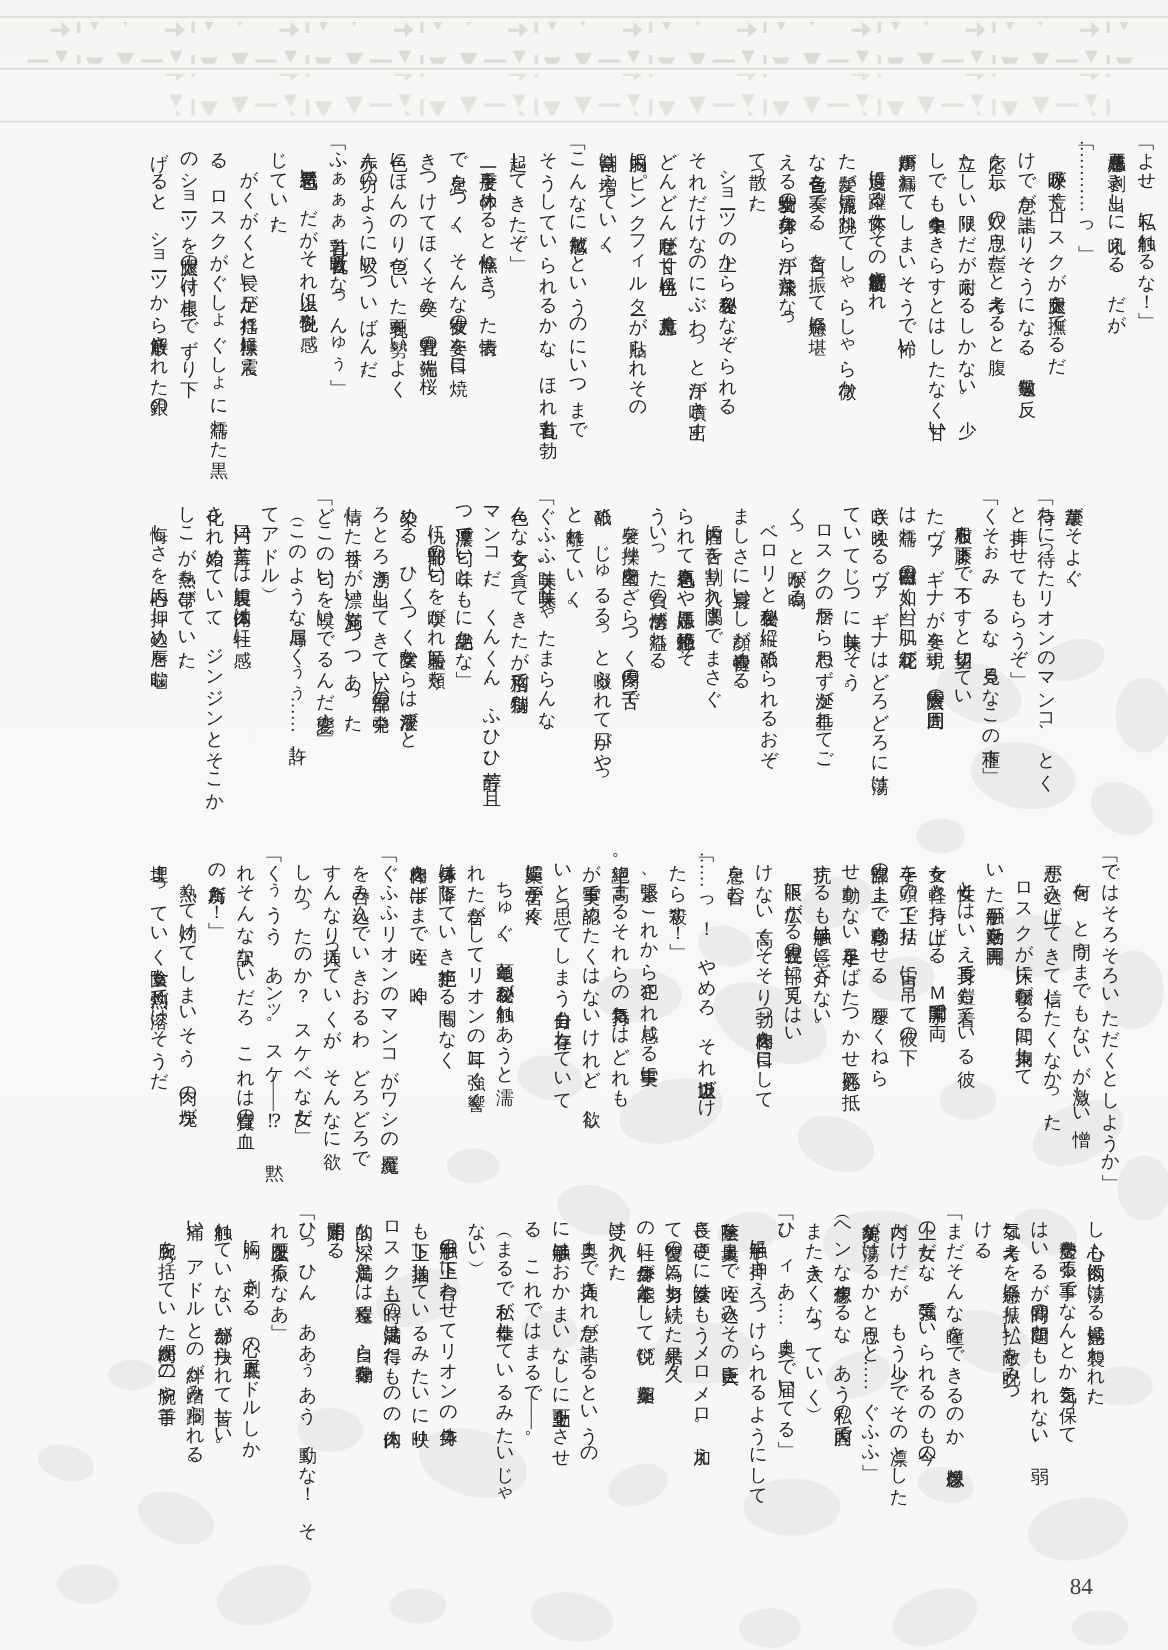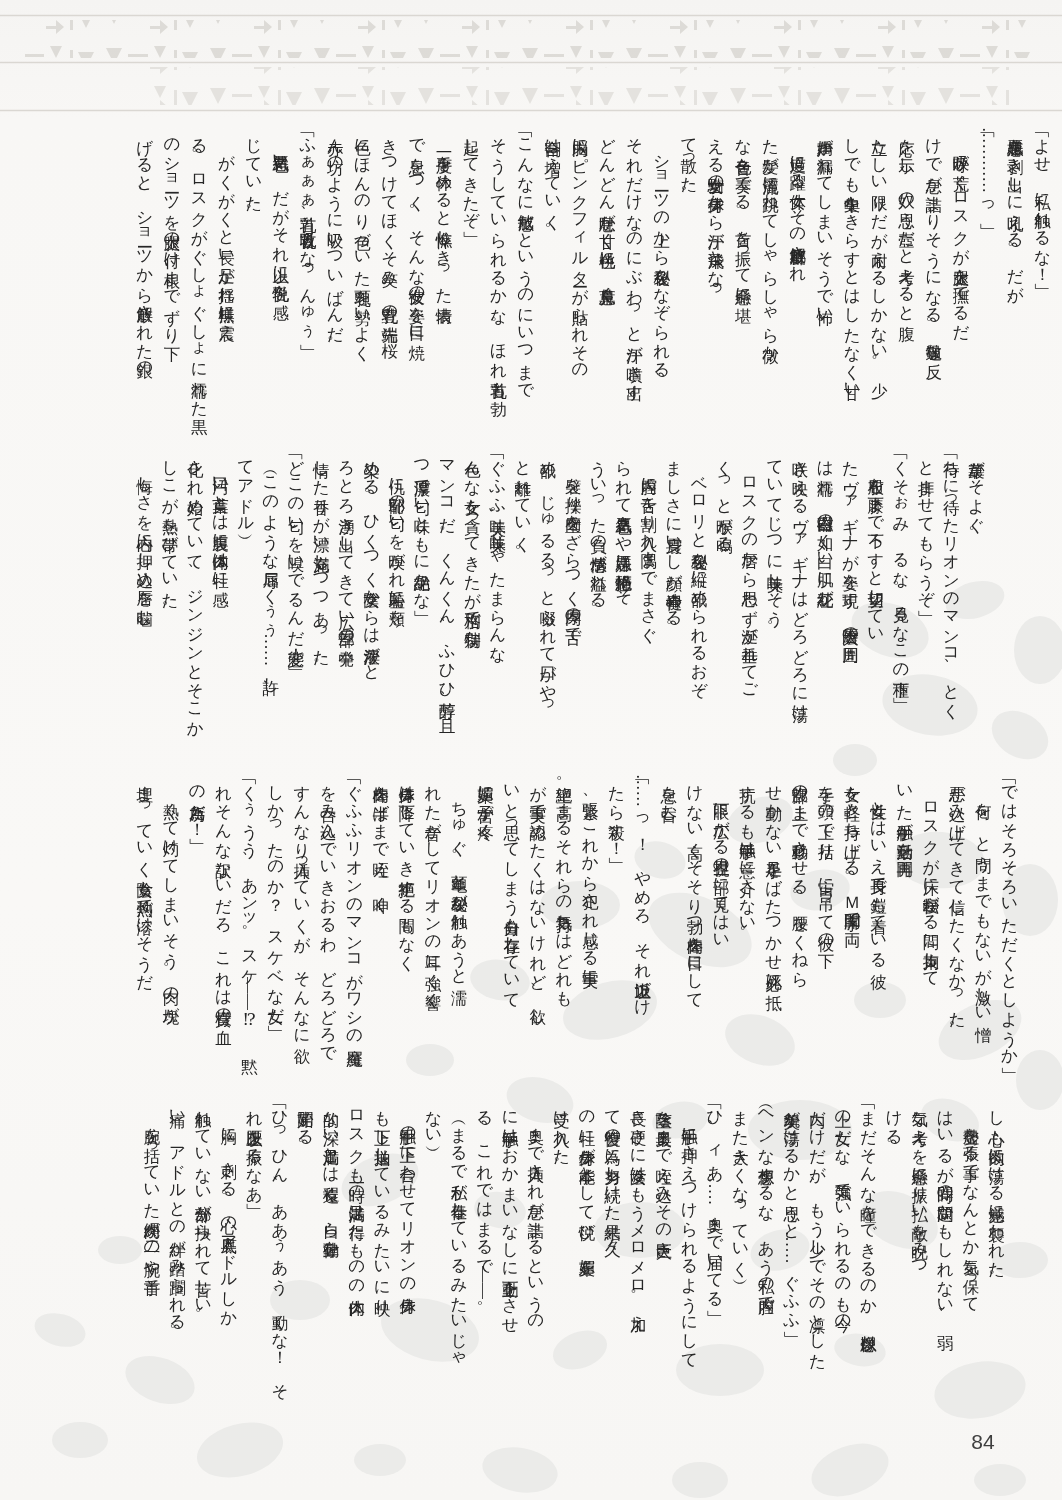--- a/index.html
+++ b/index.html
@@ -17,21 +17,21 @@
     white-space:pre-line;
     height:324px;
     letter-spacing:0;
   }
   .b1{top:127px;right:6px;line-height:27.2px;}
   .b2{top:449px;right:73px;line-height:25.2px;}
   .b3{top:774px;right:40px;line-height:26.2px;}
   .b4{top:1099px;right:53px;line-height:25.6px;}
   .pagenum{
     position:absolute;top:1430px;left:961px;width:44px;text-align:center;
-    font-family:Liberation Sans, sans-serif;
+    font-family:Liberation Serif, serif;
     font-size:21px;color:#3f3f3f;
   }
 </style>
 </head>
 <body>
 
 <div class="page">
 
   <svg class="deco-layer" width="1062" height="1500" viewBox="0 0 1062 1500" aria-hidden="true">
     <g fill="#ebebe9">

